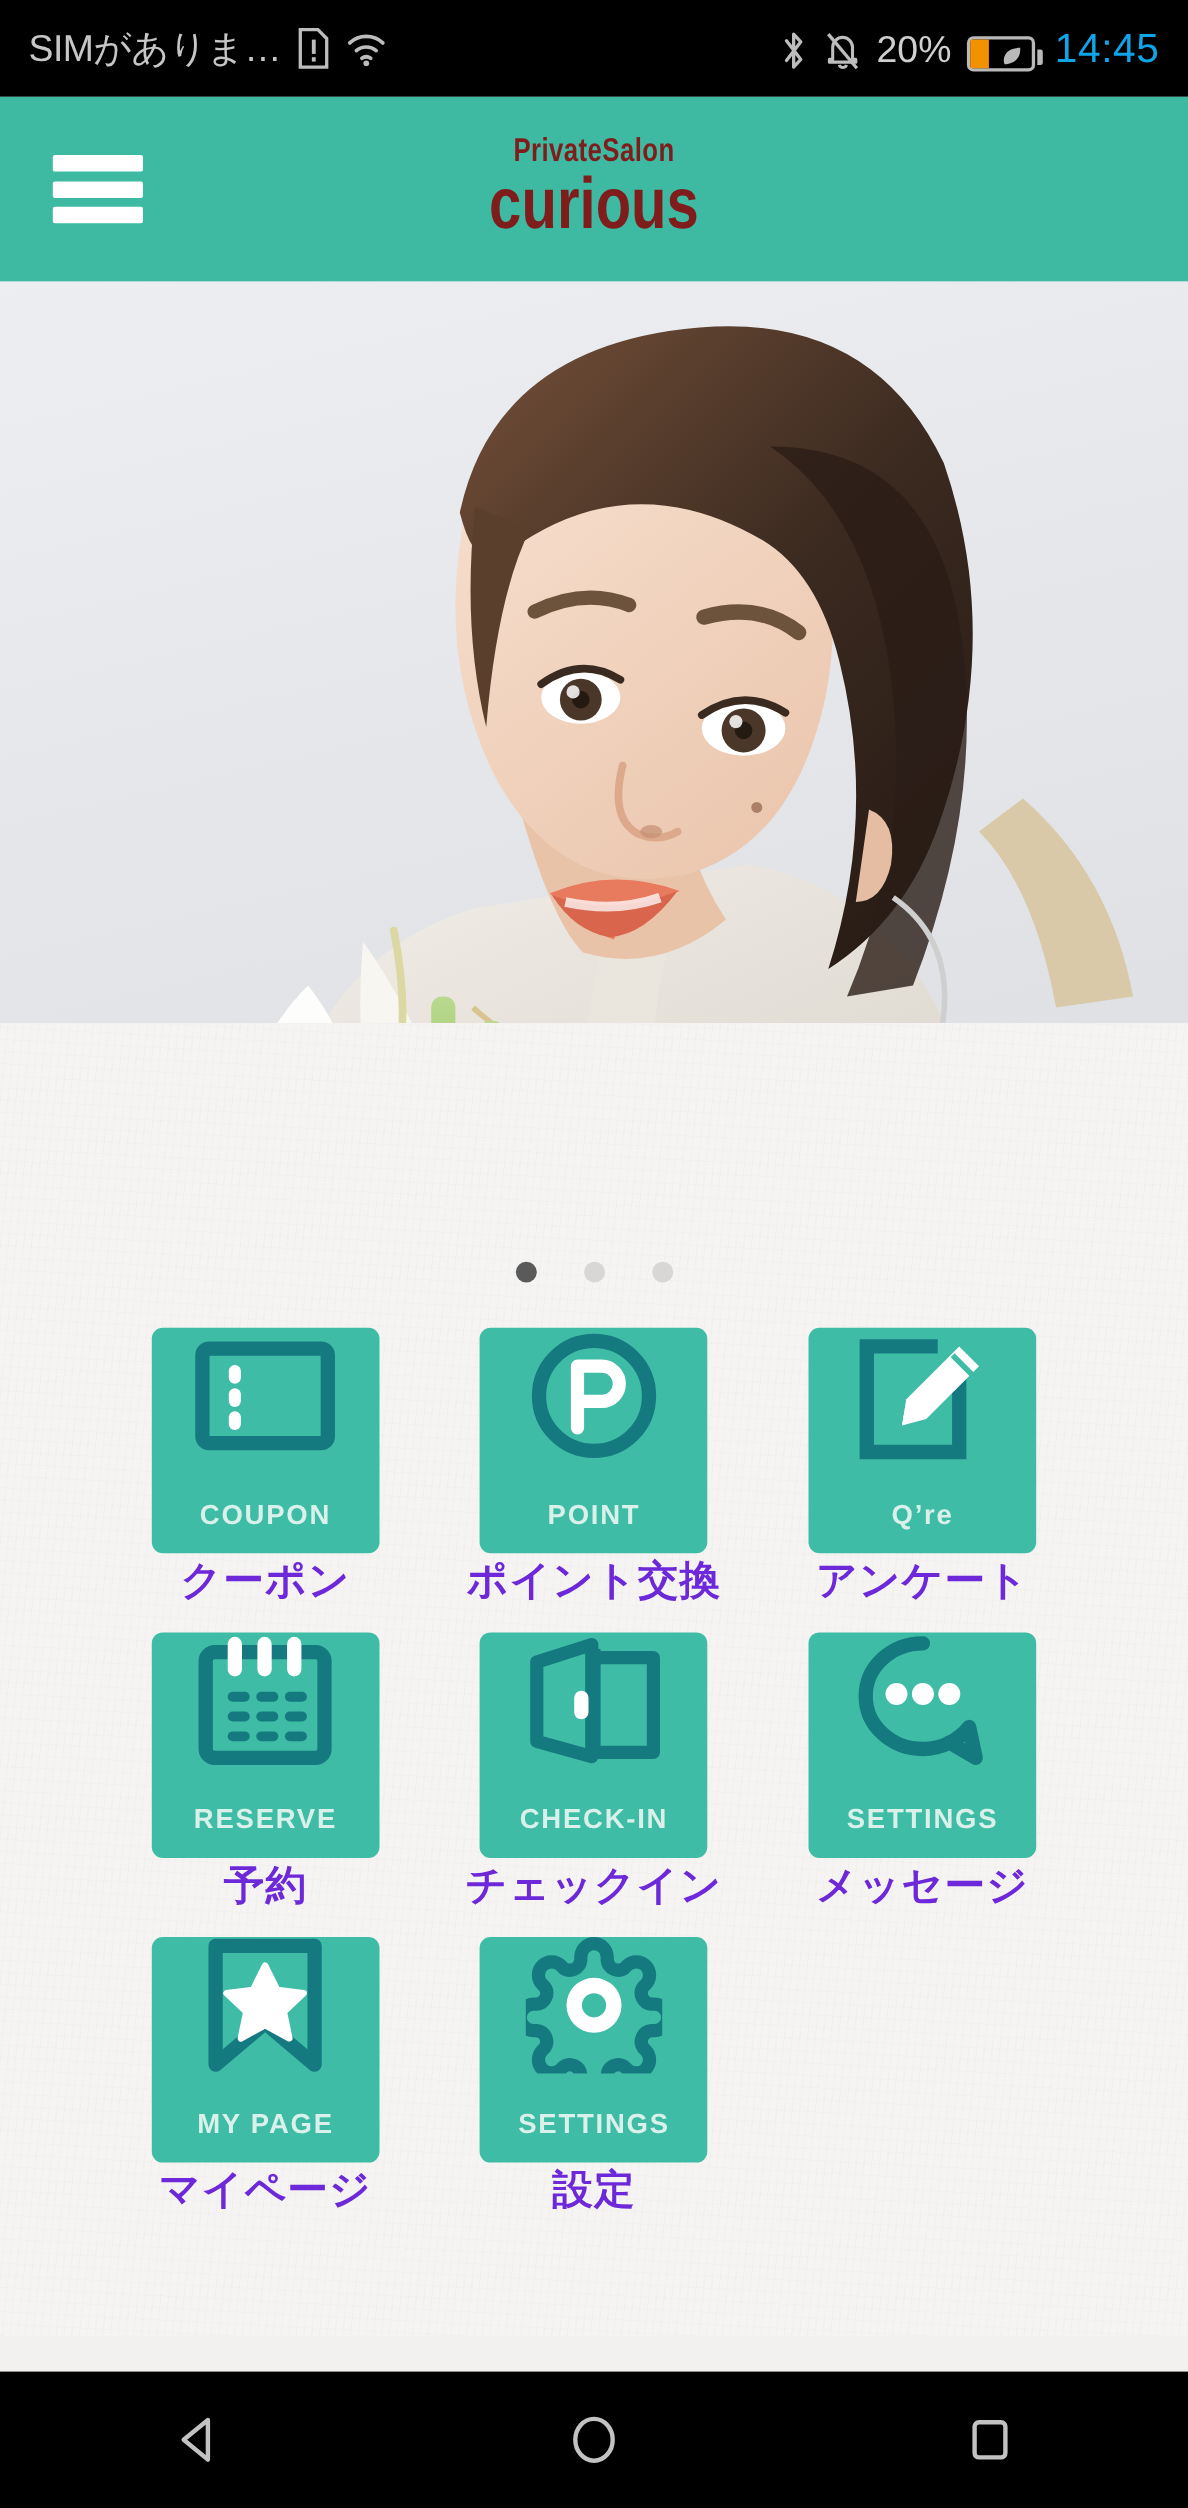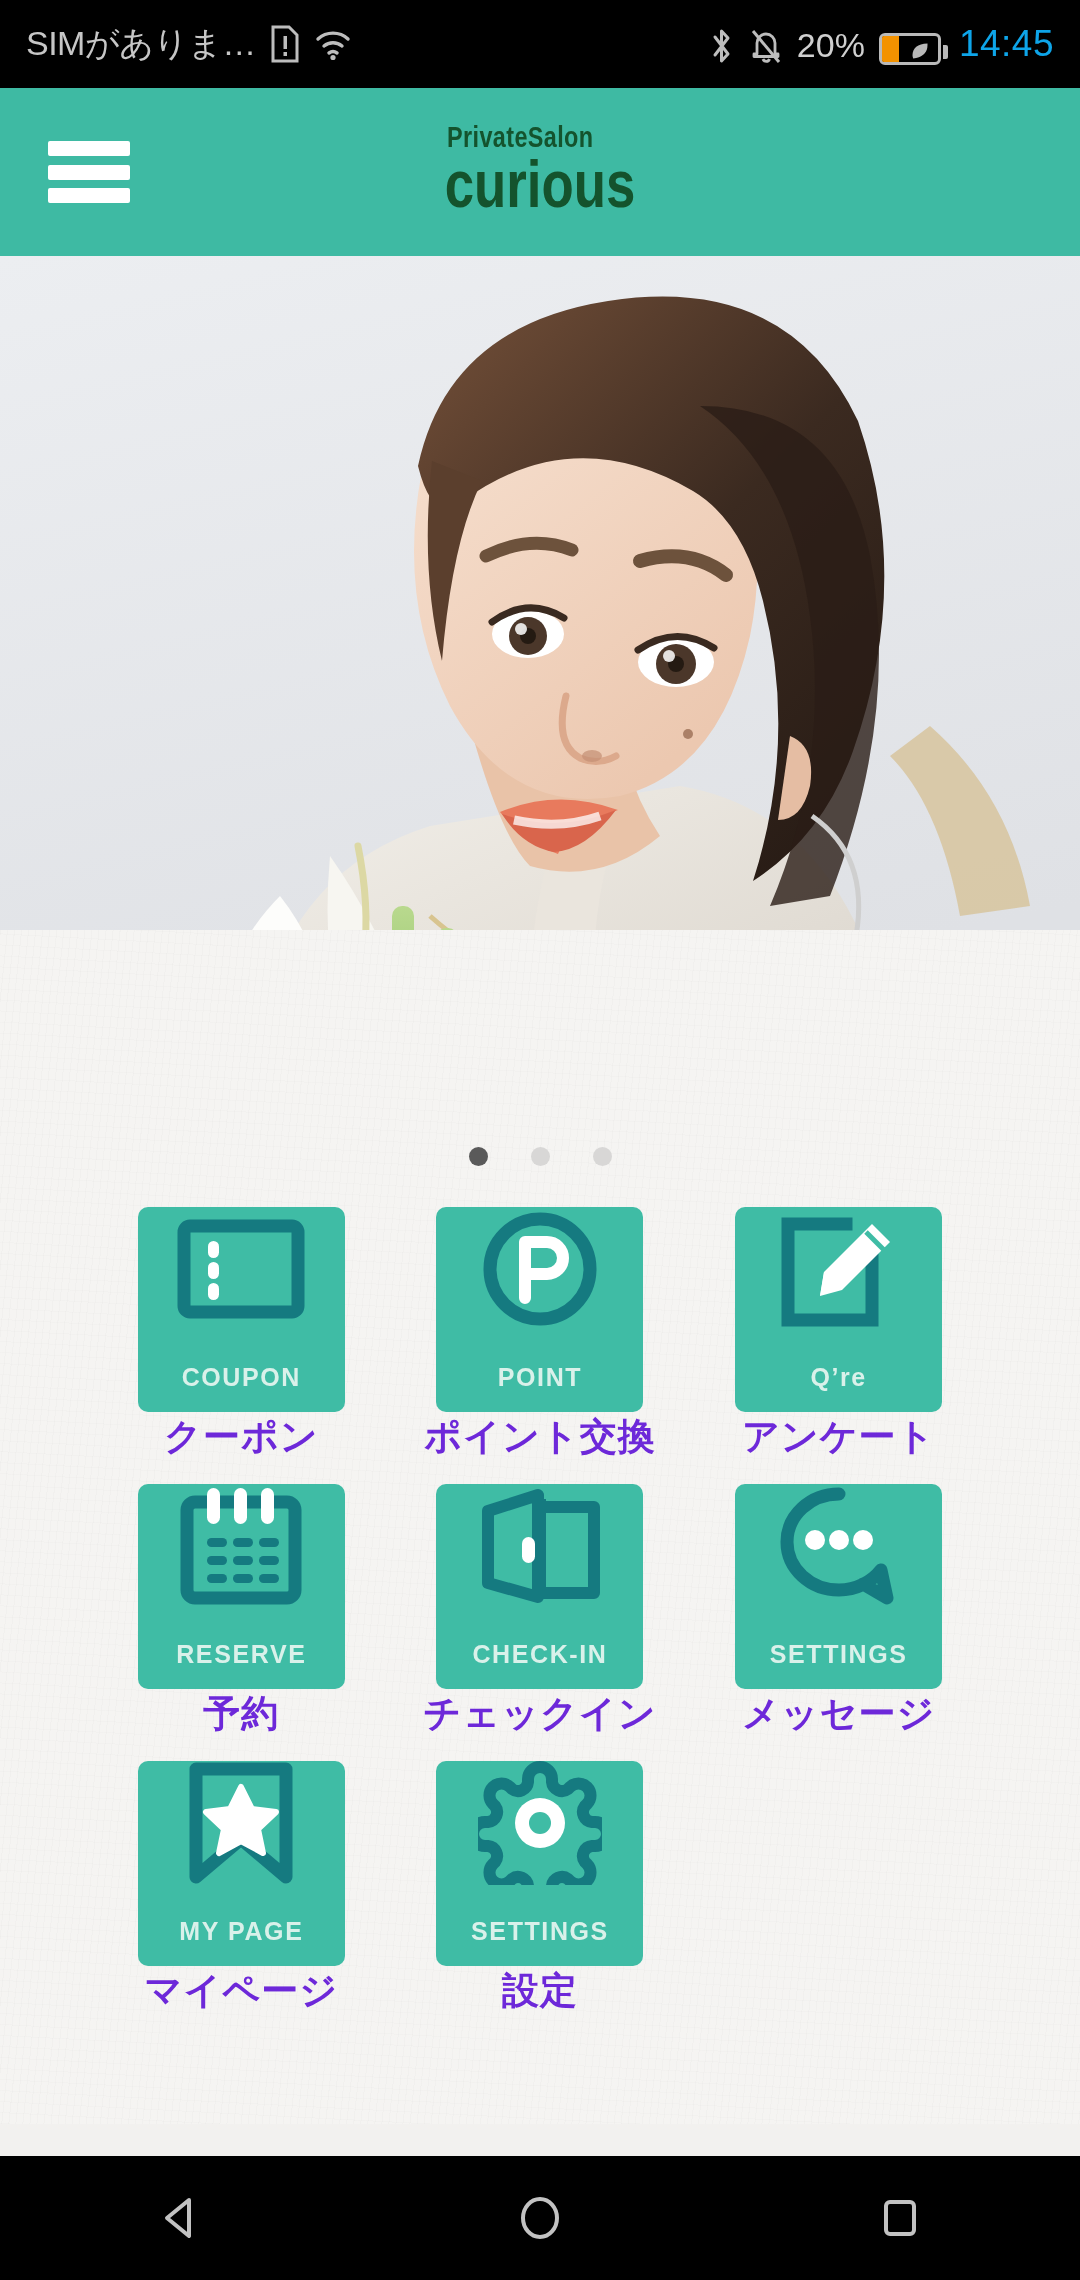--- a/index.html
+++ b/index.html
@@ -35,21 +35,21 @@
   
   .appbar{
     position:absolute; left:0; top:88px; width:1080px; height:168px;
     background:#3ebaa3; display:flex; align-items:center;
   }
   .hamburger{ position:absolute; left:48px; top:50%; transform:translateY(-50%);
     width:82px; height:62px; display:flex; flex-direction:column; justify-content:space-between;
     cursor:pointer; }
   .hamburger span{ display:block; width:100%; height:15px; background:#fff; border-radius:2px; }
   .brand{ position:absolute; left:50%; transform:translateX(-50%); top:50%;
-    margin-top:-52px; color:#14532d; }
+    margin-top:-52px; text-align:center; color:#7f1d1d; }
   .brand-sub{ font-size:30px; font-weight:700; letter-spacing:0.5px;
      transform:scaleX(0.78); transform-origin:center; line-height:1.1; }
   .brand-main{ font-size:66px; font-weight:700; letter-spacing:0px; line-height:1.02;
      transform:scaleX(0.80); transform-origin:center; margin-top:-2px; }
 
   
   .hero{ position:absolute; left:0; top:256px; width:1080px; height:820px; overflow:hidden;
          background:#e6e7ea; }
   .hero svg{ position:absolute; left:0; top:0; width:1080px; height:820px; }
 

